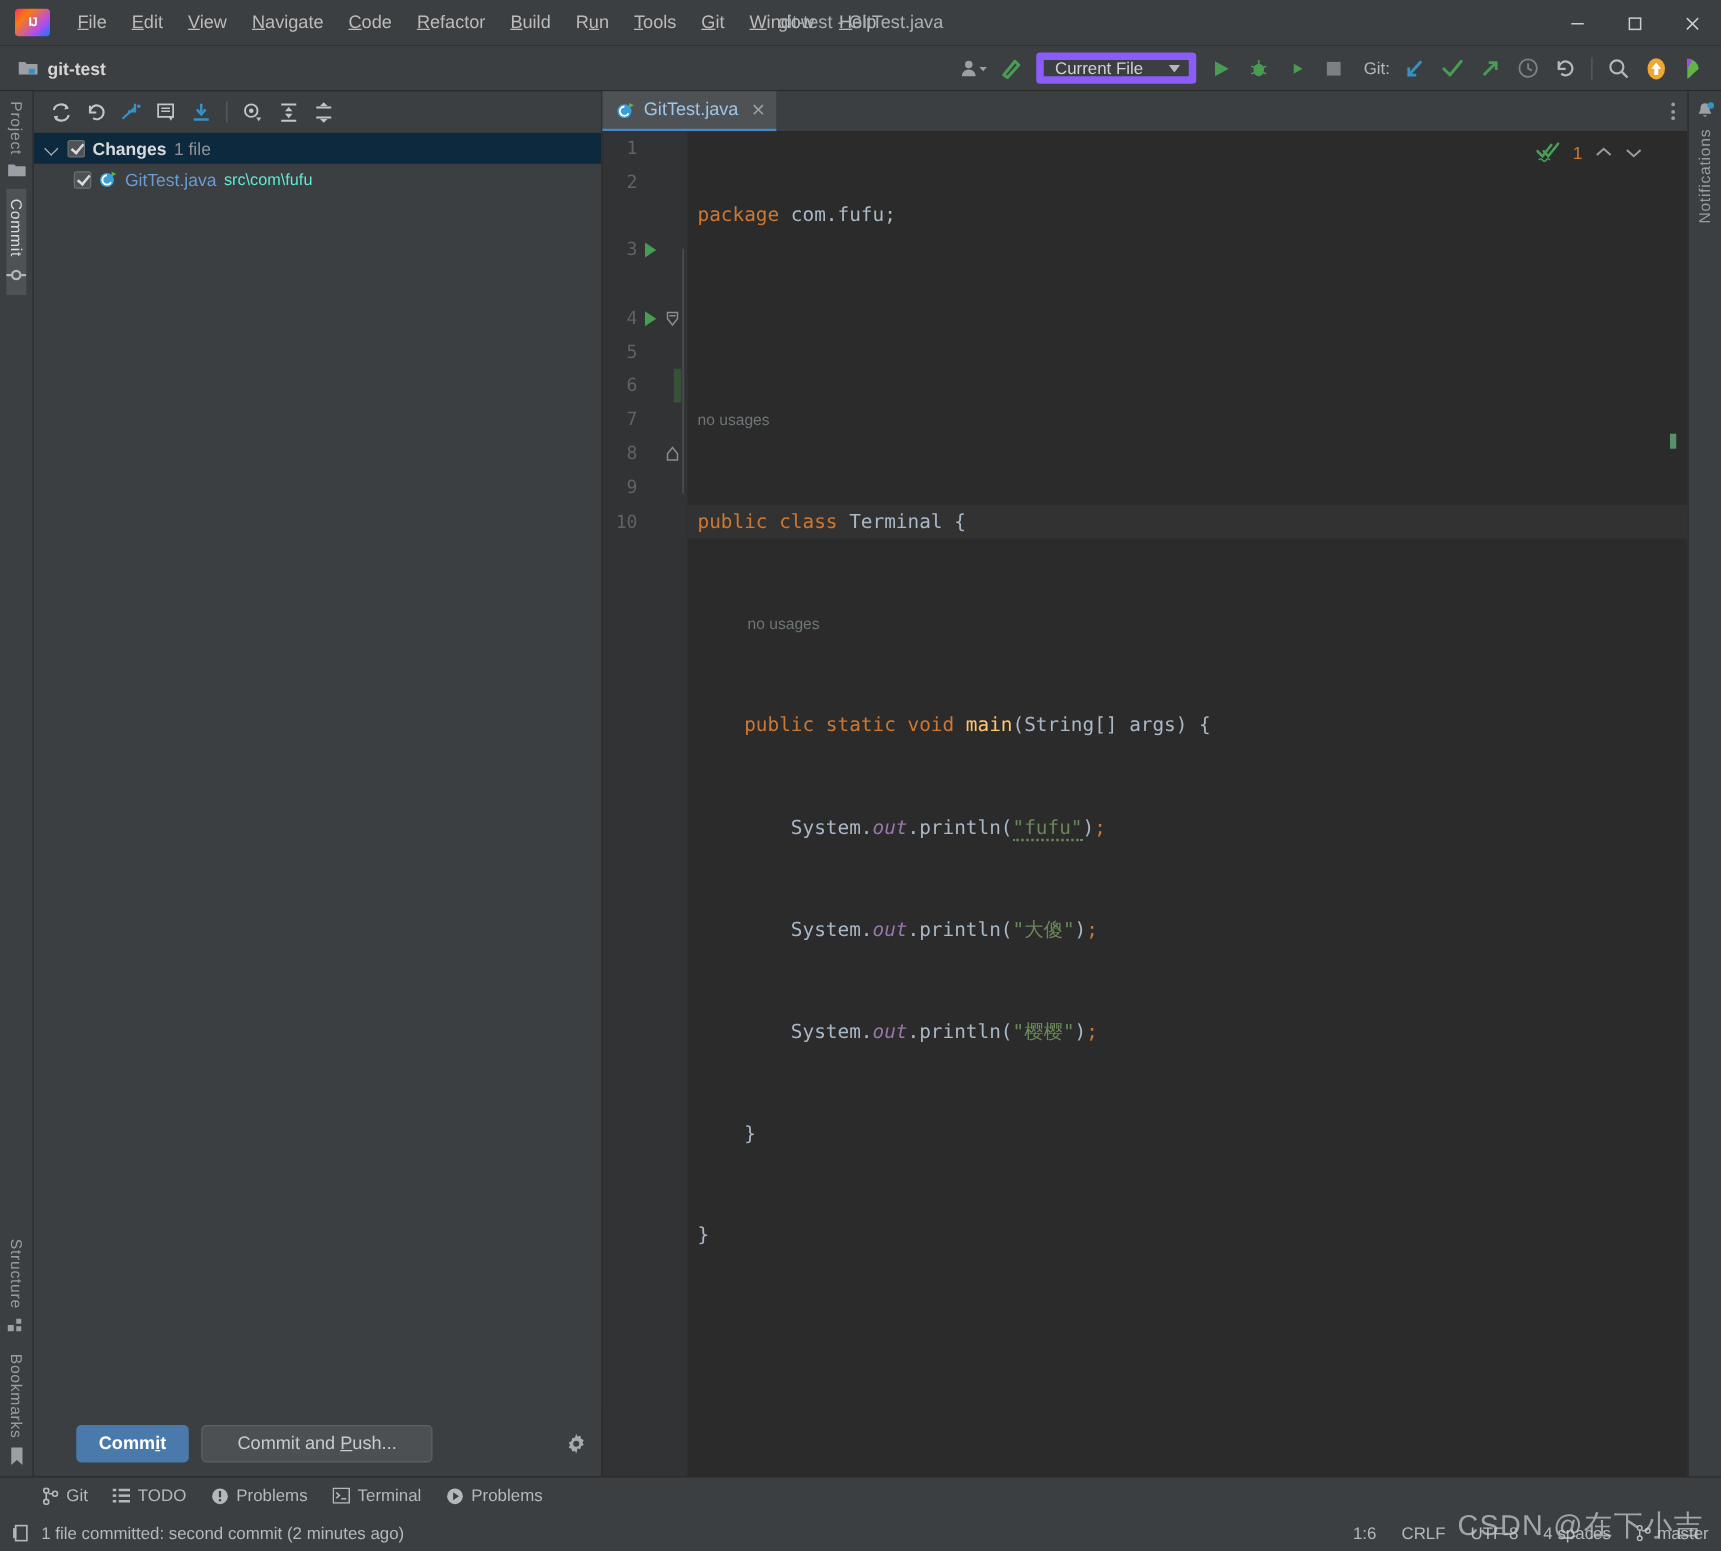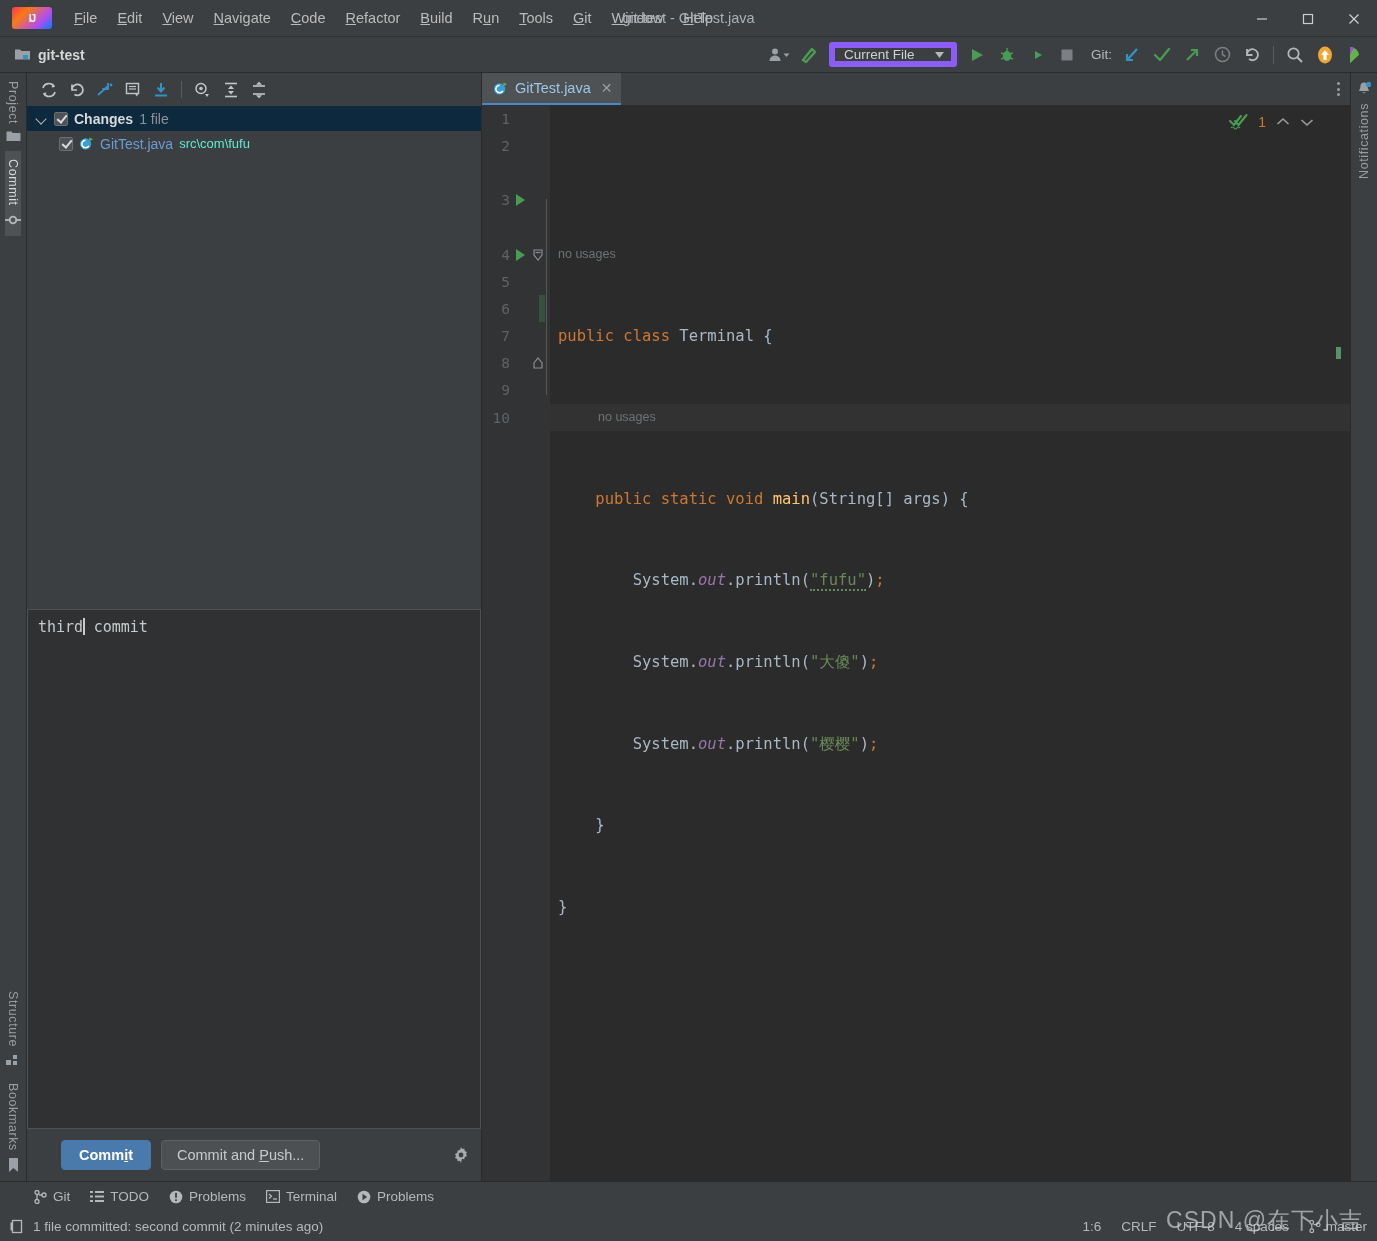--- a/index.html
+++ b/index.html
@@ -17,21 +17,21 @@
   }
 
   
   .titlebar {
     height: 37px; background: #3c3f41;
     display: flex; align-items: center;
     flex: none; position: relative;
     border-bottom: 1px solid #323232;
   }
   .ij-logo {
-    width: 40px; height: 22px; margin-left: 12px; margin-right: 12px;
+    width: 28px; height: 22px; margin-left: 12px; margin-right: 12px;
     border-radius: 3px; flex: none; position: relative;
     background: linear-gradient(135deg,#fe315d 0%, #f97a12 28%, #b24df0 70%, #087cfa 100%);
     display: flex; align-items: center; justify-content: center;
   }
   .ij-logo span { color: #fff; font-size: 10px; font-weight: bold; letter-spacing:-1px; }
   .menubar { display: flex; align-items: center; gap: 0px; }
   .menu-item {
     color: #bbbbbb; font-size: 14.5px; padding: 4px 10px;
     cursor: default; white-space: nowrap;
   }
@@ -171,21 +171,21 @@
     height: 52px; display: flex; align-items: center; padding: 0 12px 0 34px;
     gap: 10px; flex: none;
   }
   .btn-primary {
     background: #4a7aab; border: 1px solid #4a7aab; color: #fff; font-size: 14.5px;
     border-radius: 4px; padding: 6px 17px; font-weight: bold;
   }
   .btn-primary u { text-decoration: underline; }
   .btn-secondary {
     background: #4c5052; border: 1px solid #5e6163; color: #c8cbcd; font-size: 14.5px;
-    border-radius: 4px; padding: 6px 15px;
+    border-radius: 4px; padding: 6px 28px;
   }
   .btn-secondary u { text-decoration: underline; }
   .gear-right { margin-left: auto; }
 
   
   .editorcol { flex: 1; display: flex; flex-direction: column; min-width: 0; background: #2b2b2b; }
   .tabbar {
     height: 32px; background: #3c3f41; display: flex; align-items: stretch; flex: none;
     position: relative;
   }
@@ -518,21 +518,20 @@
             <circle cx="7" cy="8.5" r="6" fill="#389fd6"></circle>
             <path d="M7 4.5 A4 4 0 1 0 10.5 10.5" fill="none" stroke="#fff" stroke-width="1.6"></path>
             <path d="M11 1.5 L15 3.5 L11 5.5z" fill="#62b543"></path>
           </svg>
           <span class="file-name">GitTest.java</span>
           <span class="file-path">src\com\fufu</span>
         </div>
       </div>
 
 
-      <div class="msg-box"><span>third</span><span class="caret"></span><span> commit</span></div>
 
       <div class="commit-btns">
         <button class="btn-primary">Comm<u>i</u>t</button>
         <button class="btn-secondary">Commit and <u>P</u>ush...</button>
         <span class="gear-right">
           <svg width="16" height="16" viewBox="0 0 16 16">
             <path d="M8 0l1 2.1 2.3-.5.5 2.3L14 5l-1 2 1 2-2.2.9-.5 2.3-2.3-.5L8 16l-1-2.3-2.3.5-.5-2.3L2 11l1-2-1-2 2.2-1.1.5-2.3L7 3z" fill="#a7abae"></path>
             <circle cx="8" cy="8" r="2.4" fill="#3c3f41"></circle>
           </svg>
         </span>
@@ -613,20 +612,21 @@
             </div>
           <div class="gline">
               <span class="gnum">10</span>
             </div>
 
           <div class="fold-line" style="top:94px; bottom:auto; height:196px"></div>
           <div class="change-mark" style="top:190px; height:27px;"></div>
         </div>
 
         <div class="code">
+          <div class="ln"><span class="kw">package</span><span class="cls"> com.fufu;</span></div>
           <div class="ln"></div>
           <div class="hint">no usages</div>
           <div class="ln"><span class="kw">public class</span><span class="cls"> Terminal {</span></div>
           <div class="hint" style="padding-left:40px">no usages</div>
           <div class="ln">    <span class="kw">public static void</span> <span class="fn">main</span><span class="cls">(String[] args) {</span></div>
           <div class="ln">        <span class="cls">System.</span><span class="fld">out</span><span class="cls">.println(</span><span class="str typo">"fufu"</span><span class="cls">)</span><span class="kw">;</span></div>
           <div class="ln">        <span class="cls">System.</span><span class="fld">out</span><span class="cls">.println(</span><span class="str">"大傻"</span><span class="cls">)</span><span class="kw">;</span></div>
           <div class="ln">        <span class="cls">System.</span><span class="fld">out</span><span class="cls">.println(</span><span class="str">"樱樱"</span><span class="cls">)</span><span class="kw">;</span></div>
           <div class="ln">    <span class="cls">}</span></div>
           <div class="ln"><span class="cls">}</span></div>

